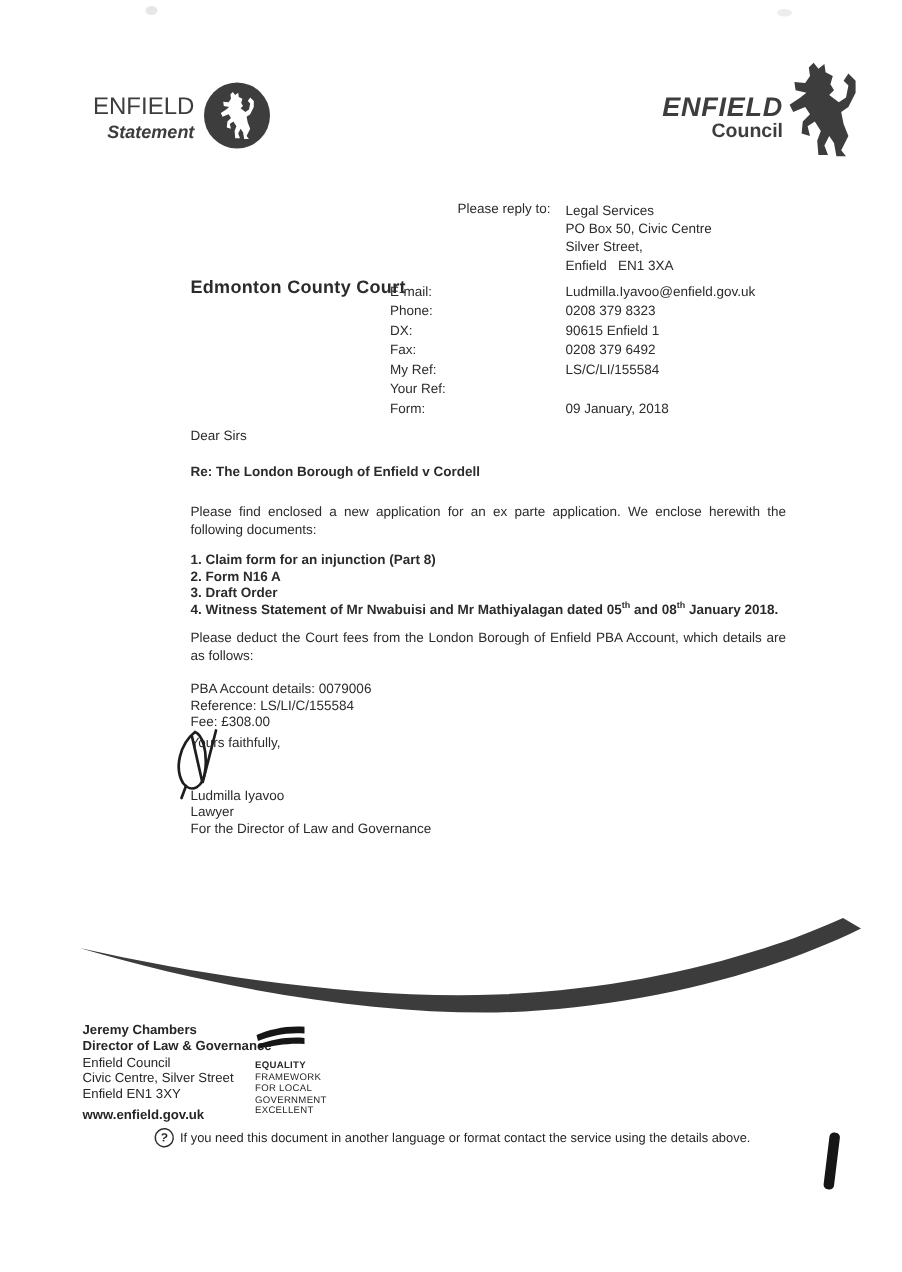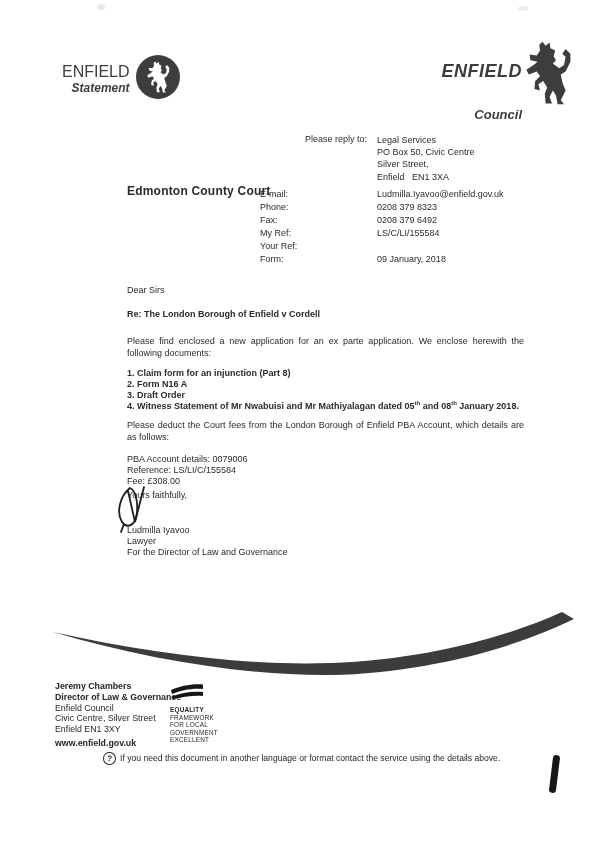--- a/index.html
+++ b/index.html
@@ -9,21 +9,21 @@
 
   
   .logo-left{left:62px;top:55px;display:flex;align-items:flex-start;color:#3d3d3d;}
   .ll-text{text-align:right;margin-right:6px;padding-top:8px;}
   .ll-sub{font-size:12px;font-style:italic;font-weight:bold;line-height:13px;margin-top:1px;}
   .ll-roundel{width:44px;height:44px;border-radius:50%;background:#3d3d3d;
               display:flex;align-items:center;justify-content:center;}
   .logo-right{left:430px;top:40px;color:#3d3d3d;width:140px;height:70px;}
   .lr-text{position:absolute;right:48px;top:22px;text-align:right;}
   .lr-title{font-size:18px;font-weight:bold;font-style:italic;letter-spacing:.5px;line-height:18px;}
-  .lr-sub{font-size:13px;font-weight:bold;font-style:italic;line-height:14px;margin-top:28px;}
+  .lr-sub{font-size:13px;font-weight:bold;line-height:14px;}
   .lr-lion{position:absolute;right:-2px;top:0px;}
 
   
   .reply-label{left:283px;top:134px;width:84px;text-align:right;font-size:9px;}
   .reply-lines{left:377px;top:134px;font-size:9px;line-height:12.2px;}
   .recipient{left:127px;top:184px;font-size:12px;font-weight:bold;letter-spacing:.2px;}
   .contact{left:260px;top:188px;font-size:9px;}
   .contact .row{display:flex;height:13px;line-height:13px;}
   .contact .lbl{width:107px;text-align:left;}
   .contact .val{margin-left:10px;white-space:nowrap;}
@@ -107,20 +107,24 @@
 <div class="abs contact">
   <div class="row">
     <span class="lbl">E-mail:</span>
     <span class="val">Ludmilla.Iyavoo@enfield.gov.uk</span>
   </div>
   <div class="row">
     <span class="lbl">Phone:</span>
     <span class="val">0208 379 8323</span>
   </div>
   <div class="row">
+    <span class="lbl">DX:</span>
+    <span class="val">90615 Enfield 1</span>
+  </div>
+  <div class="row">
     <span class="lbl">Fax:</span>
     <span class="val">0208 379 6492</span>
   </div>
   <div class="row">
     <span class="lbl">My Ref:</span>
     <span class="val">LS/C/LI/155584</span>
   </div>
   <div class="row">
     <span class="lbl">Your Ref:</span>
     <span class="val"></span>

